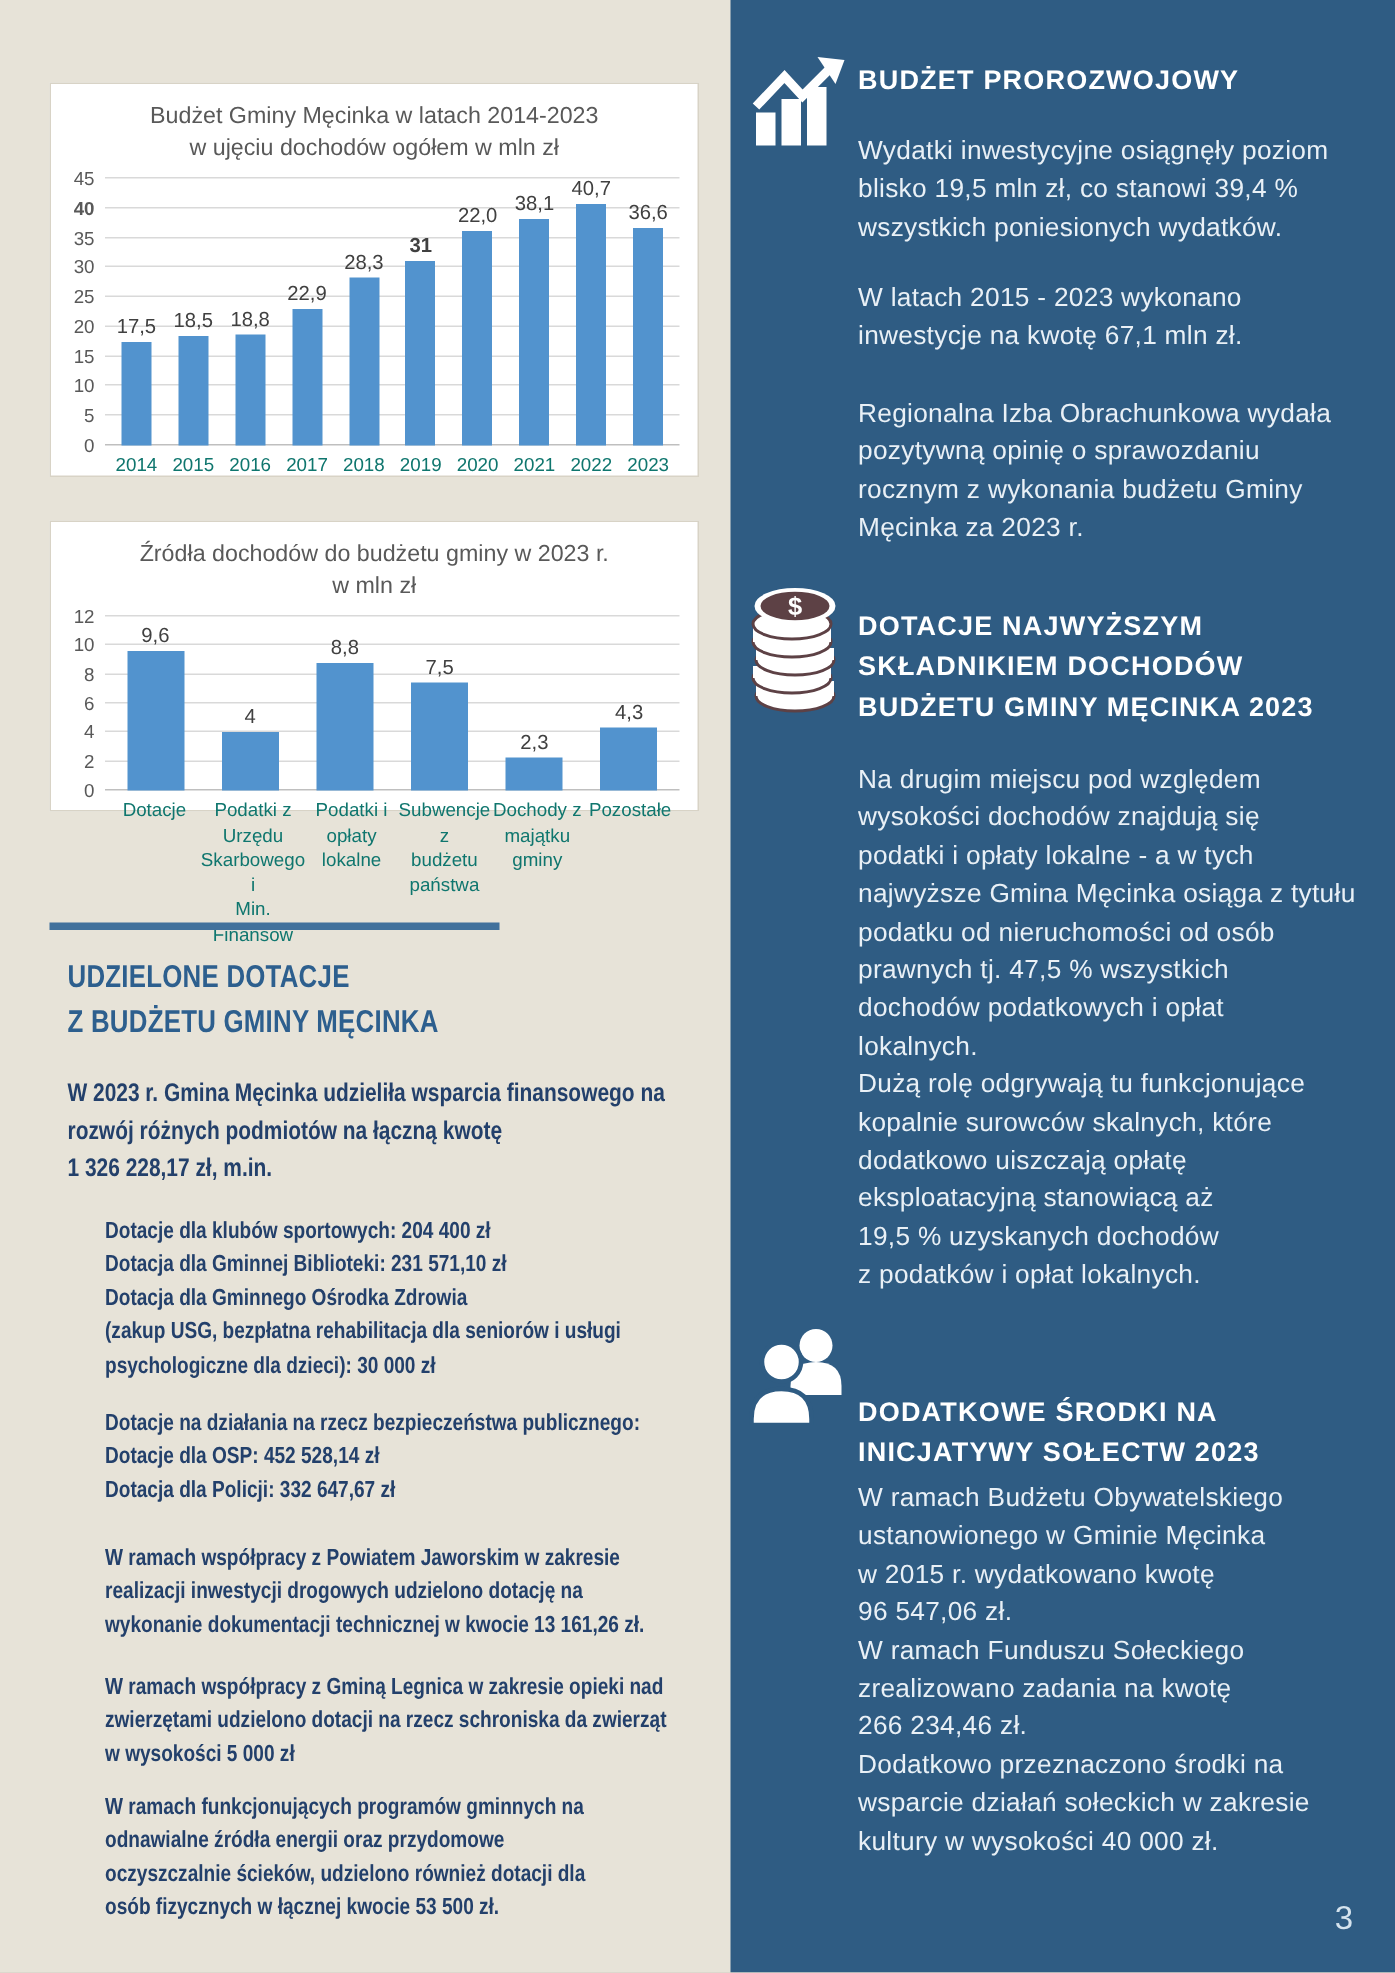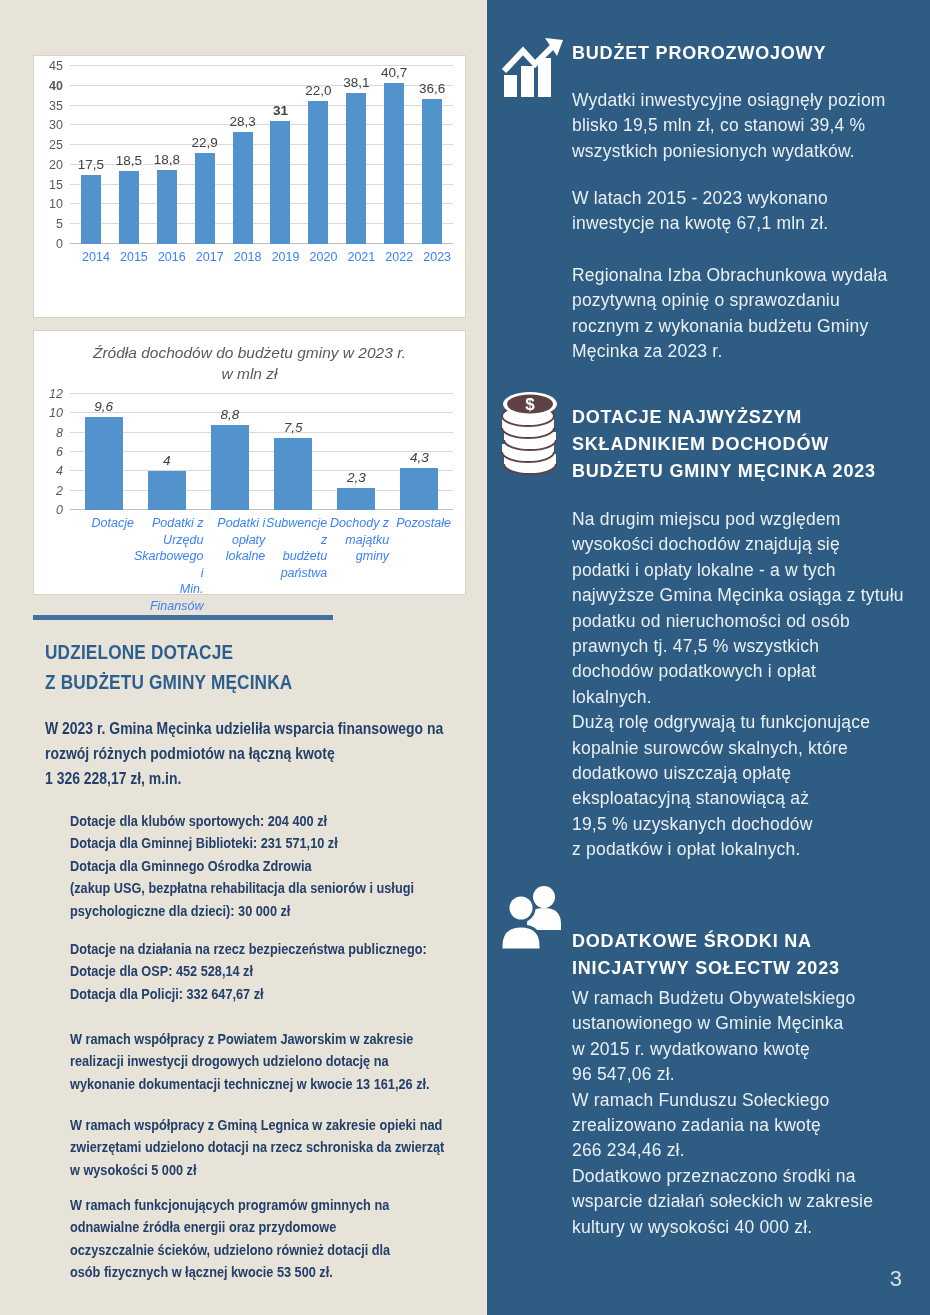--- a/index.html
+++ b/index.html
@@ -2,34 +2,34 @@
 <html><head>
 <meta charset="utf-8">
 <style>
   html,body{margin:0;padding:0;}
   body{background:#b9b6ac;font-family:"Liberation Sans",sans-serif;}
   .page{position:relative;width:930px;height:1315px;background:#e7e3d8;overflow:hidden;margin:0 auto;}
 
   
   .chart-card{position:absolute;left:33px;width:433px;background:#ffffff;border:1px solid #d8d3c6;box-sizing:border-box;}
   #chart-0{top:55px;height:263px;}
-  #chart-1{top:330px;height:265px;font-style:italic;}
+  #chart-1{top:347px;height:194px;}
   .chart-title{text-align:center;white-space:pre-line;color:#595959;font-size:15.5px;line-height:21px;padding-top:11px;}
   .plot{position:relative;margin:10px 12px 0 36px;}
   #chart-0 .plot{height:178px;}
   #chart-1 .plot{height:116px;}
   .gl{position:absolute;left:0;right:0;height:1px;background:#d9d9d9;}
   .gl.axis{background:#bfbfbf;}
   .yt{position:absolute;right:100%;padding-right:7px;transform:translateY(50%);font-size:12.5px;color:#595959;}
   .bars{position:absolute;left:2px;right:2px;top:0;bottom:0;display:flex;}
   .slot{flex:1;position:relative;}
   .bar{position:absolute;bottom:0;left:50%;transform:translateX(-50%);}
   .vl{position:absolute;left:50%;transform:translateX(-50%);white-space:nowrap;font-size:13.5px;color:#404040;}
   .xrow{display:flex;margin:5px 14px 0 38px;}
-  .xl{flex:1;text-align:right;font-size:12.5px;color:#3b82f6;white-space:pre-line;line-height:1.32;}
+  .xl{flex:1;text-align:center;font-size:12.5px;color:#0f766e;white-space:pre-line;line-height:1.32;}
 
   .divider{position:absolute;left:33px;top:615px;width:300px;height:5px;background:#41719c;}
   .left-title{position:absolute;left:45px;top:637px;font-size:21px;font-weight:bold;line-height:30px;color:#2d5f8e;white-space:pre-line;letter-spacing:0.2px;}
   .condensed{transform:scaleX(0.82);transform-origin:0 0;}
   .left-intro{position:absolute;left:45px;top:716px;width:520px;font-size:17px;font-weight:bold;line-height:25px;color:#23406b;white-space:pre-line;}
   .left-block{position:absolute;left:70px;width:505px;font-size:15.5px;font-weight:bold;line-height:22.4px;color:#23406b;white-space:pre-line;}
   #block-0{top:810px;} #block-1{top:938px;} #block-2{top:1028px;} #block-3{top:1114px;} #block-4{top:1194px;}
 
   
   .right-col{position:absolute;left:487px;top:0;width:443px;height:1315px;background:#2f5c83;}
@@ -41,20 +41,22 @@
   .r-icon{position:absolute;}
   #icon-0{left:14px;top:38px;} #icon-1{left:12px;top:388px;} #icon-2{left:10px;top:884px;}
   .page-number{position:absolute;right:28px;top:1266px;color:#d5e3ee;font-size:22px;}
 </style>
 </head>
 <body>
 
 <div class="page">
 
   <div class="chart-card" id="chart-0">
+    <div class="chart-title">Budżet Gminy Męcinka w latach 2014-2023
+w ujęciu dochodów ogółem w mln zł</div>
     <div class="plot">
         <div class="gl axis" style="bottom: 0%;"></div>
         <div class="yt" style="bottom: 0%;">0</div>
         <div class="gl" style="bottom: 11.1111%;"></div>
         <div class="yt" style="bottom: 11.1111%;">5</div>
         <div class="gl" style="bottom: 22.2222%;"></div>
         <div class="yt" style="bottom: 22.2222%;">10</div>
         <div class="gl" style="bottom: 33.3333%;"></div>
         <div class="yt" style="bottom: 33.3333%;">15</div>
         <div class="gl" style="bottom: 44.4444%;"></div>

